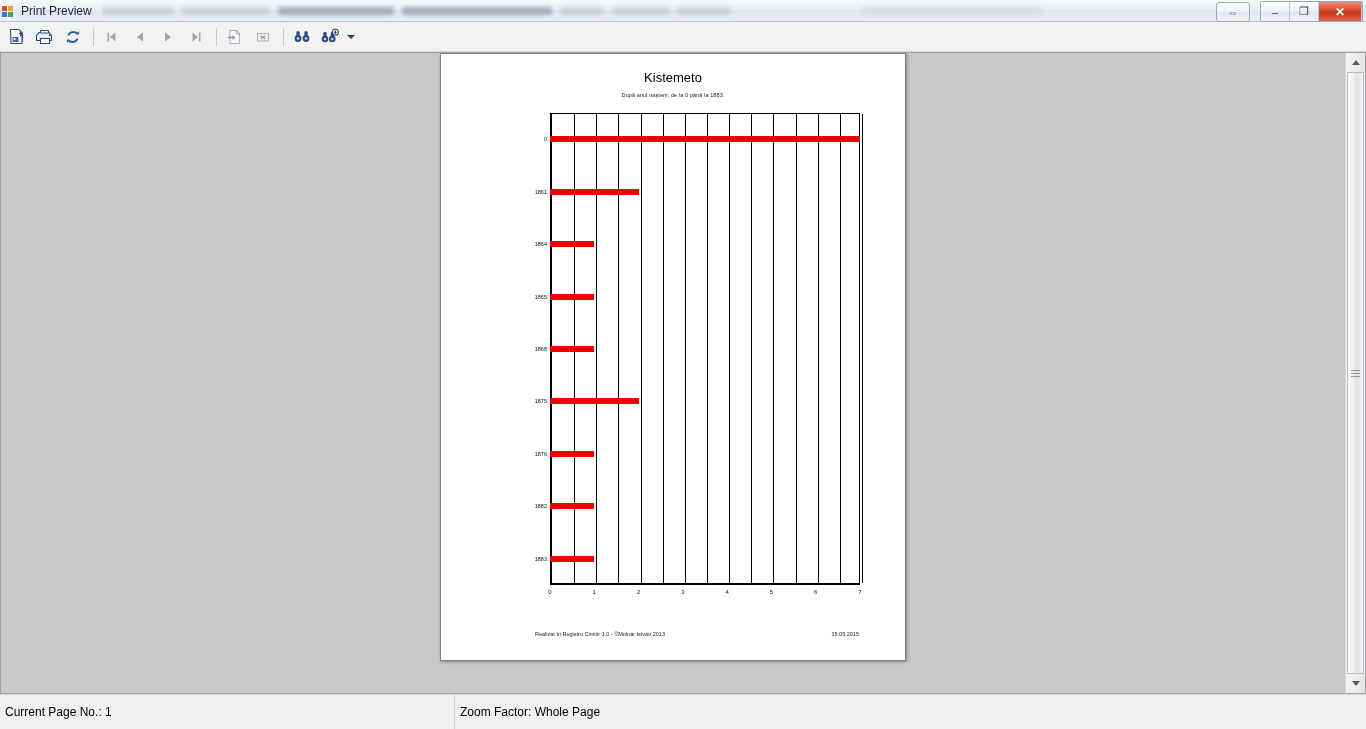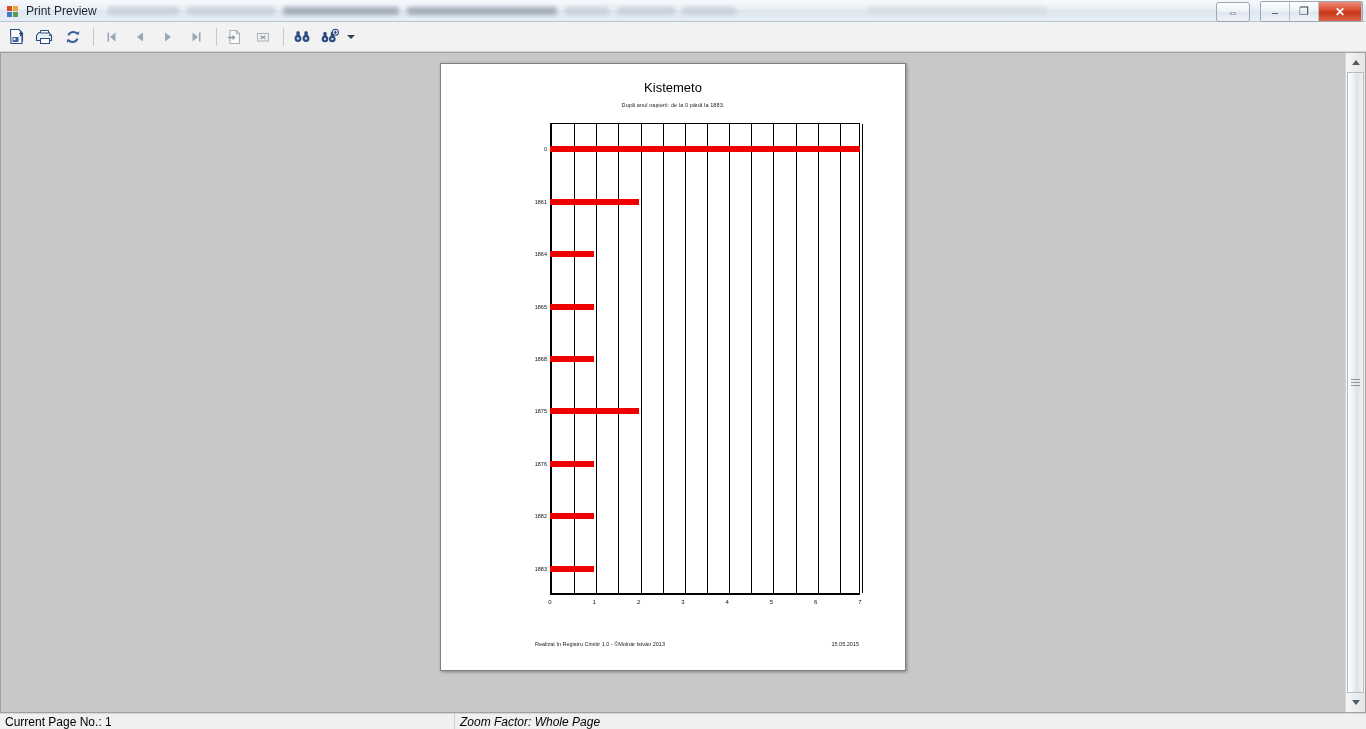--- a/index.html
+++ b/index.html
@@ -19,21 +19,20 @@
   }
 
   
   #titlebar {
     height: 22px;
     background: linear-gradient(to bottom, #f6f9fc 0%, #eaeff5 45%, #dee6ef 50%, #e7eef6 100%);
     border-bottom: 1px solid #b9c5d2;
     display: flex; align-items: center;
     position: relative;
     box-sizing: border-box;
-    padding-left: 5px;
     text-align: center;
   }
   #app-icon {
     width: 16px; height: 16px;
     margin-right: 5px;
     position: relative;
     flex: 0 0 auto;
   }
   #app-icon .sq { position: absolute; width: 5px; height: 5px; }
   #app-icon .a { left: 2px; top: 3px;  background: #d94b17; }
@@ -150,21 +149,20 @@
     position: relative;
     min-height: 0;
   }
   #preview-area {
     flex: 1 1 auto;
     background: #c8c8c8;
     border: 1px solid #a0a0a0;
     border-right: none;
     display: flex;
     justify-content: center;
-    padding-top: 10px;
     box-sizing: border-box;
     overflow: hidden;
   }
 
   
   #page-sheet {
     width: 466px; height: 608px;
     background: #fff;
     border: 1px solid #808080;
     box-shadow: 1px 1px 3px rgba(0,0,0,.35);
@@ -270,36 +268,36 @@
     background: linear-gradient(to right, #fdfdfd 0%, #eceff2 40%, #dde2e7 60%, #f2f4f6 100%);
     border: 1px solid #b6bcc3;
     box-sizing: border-box;
     display: flex; align-items: center; justify-content: center;
   }
   #sb-thumb .grip { width: 9px; height: 7px; }
   #sb-thumb .grip div { height: 1px; background: #8e969e; margin-bottom: 2px; }
 
   
   #statusbar {
-    height: 16px;
+    height: 35px;
     background: #f0f0f0;
     border-top: 1px solid #d7d7d7;
     display: flex; align-items: stretch;
     font-size: 12px; color: #000;
     box-sizing: border-box;
   }
   .sb-cell {
     display: flex; align-items: center;
     padding-left: 5px;
     border-right: 1px solid #cfcfcf;
     box-sizing: border-box;
   }
   #sb-cur { width: 455px; }
   #sb-tot { width: 455px; }
-  #sb-zoom { flex: 1 1 auto; border-right: none; font-style: italic; }
+  #sb-zoom { flex: 1 1 auto; border-right: none; }
 </style>
 </head>
 <body>
 
 <div id="window">
 
   <div id="titlebar">
     <div id="app-icon">
       <span class="sq a"></span>
         <span class="sq b"></span>

